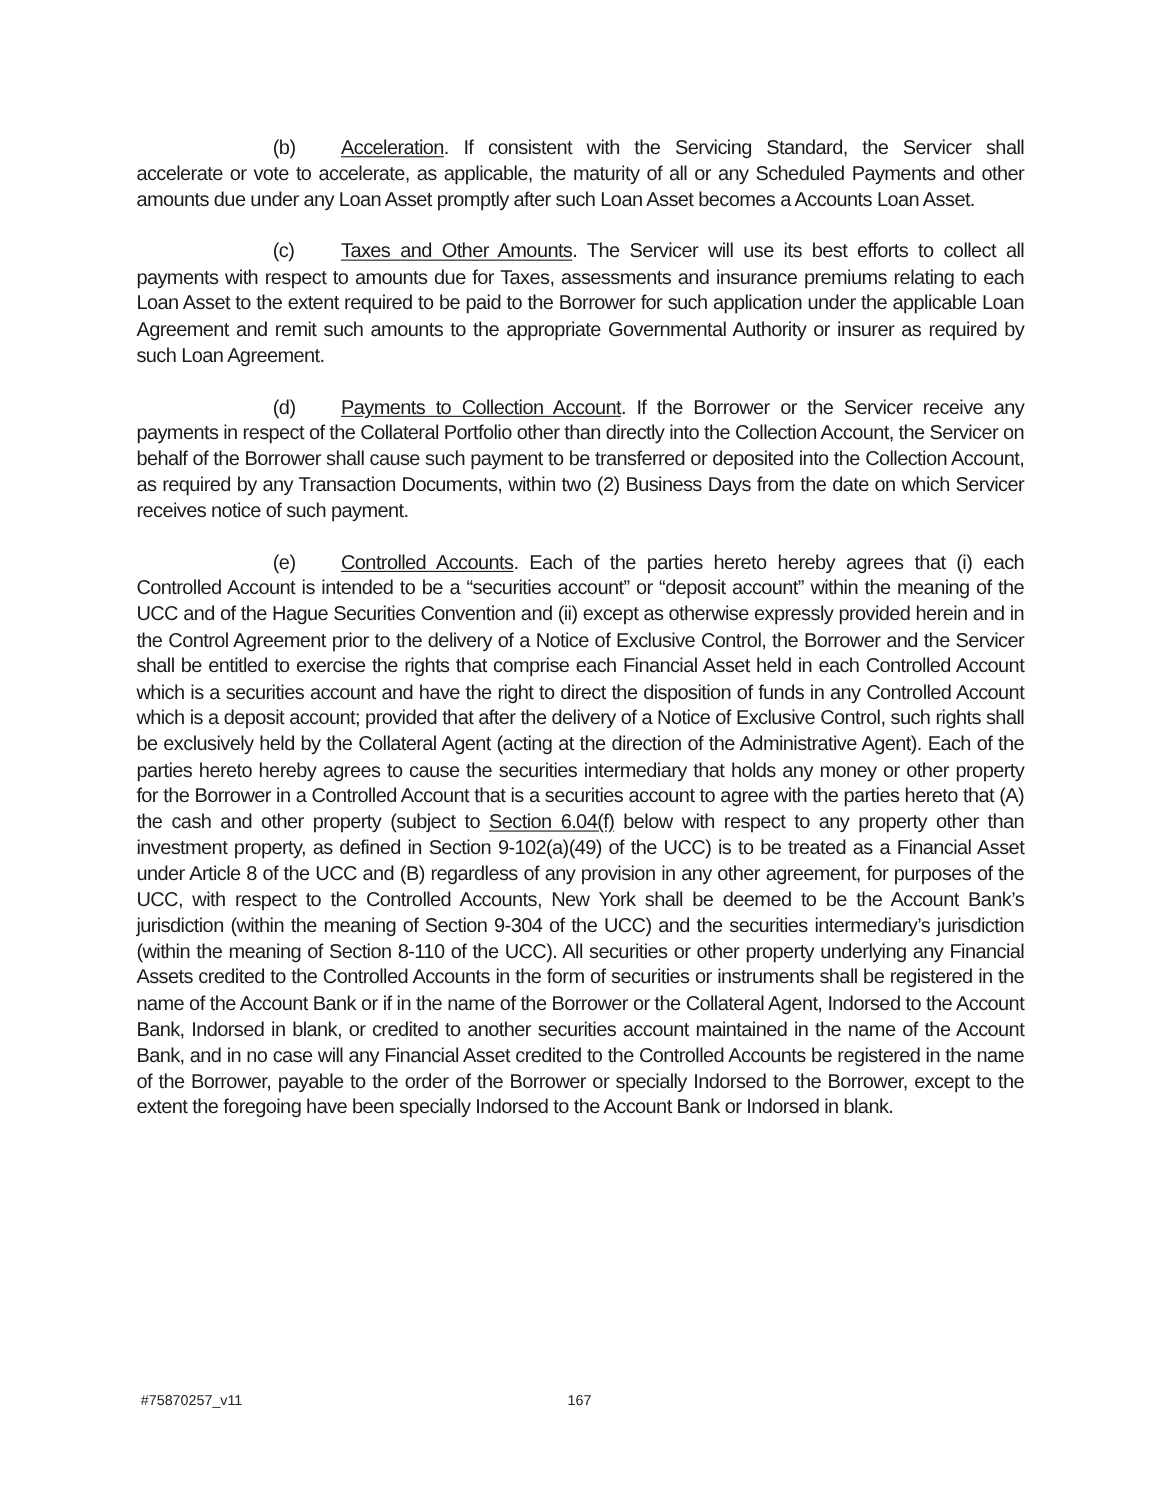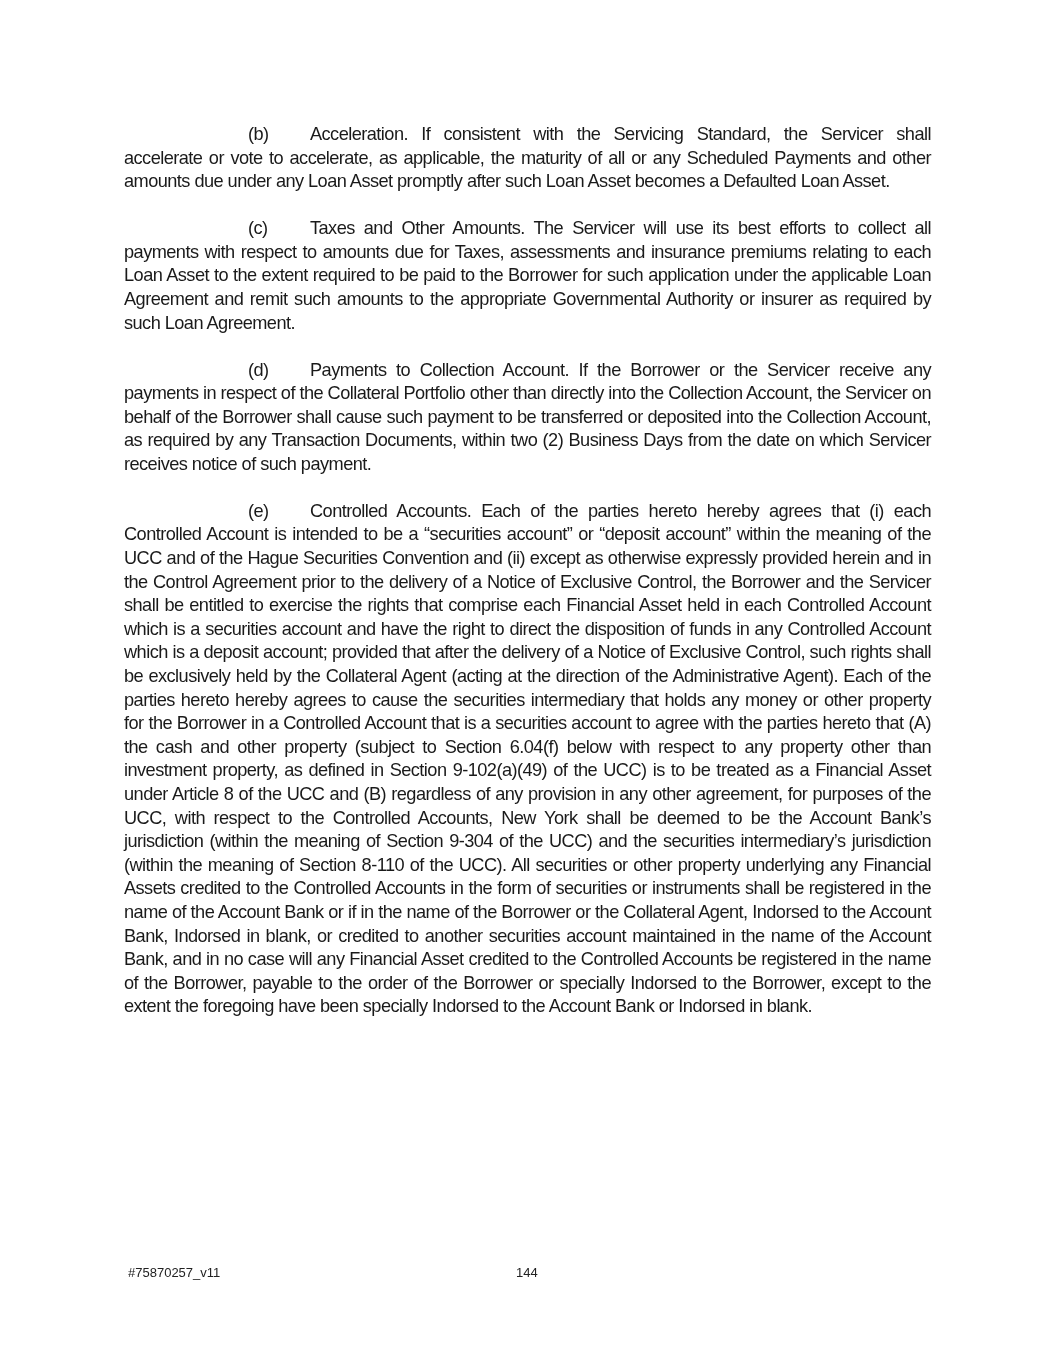--- a/index.html
+++ b/index.html
@@ -6,38 +6,38 @@
   body { width: 1055px; height: 1365px; position: relative; overflow: hidden; }
   .page {
     position: absolute; left: 124px; top: 123px; width: 807px;
     font-family: "Liberation Sans Narrow", "Liberation Sans", sans-serif;
     font-size: 18.2px; line-height: 23.6px; color: #1a1a1a;
     letter-spacing: -0.55px;
   }
   p { margin: 0 0 23.4px 0; text-align: justify; text-align-last: left; }
   .lead { display: inline-block; width: 124px; }
   .label { display: inline-block; width: 62px; }
-  .u { text-underline-offset: 2px; }
+  .u { text-decoration: underline; text-underline-offset: 2px; }
   .footer-id {
     position: absolute; left: 128px; top: 1265px;
     font-family: "Liberation Sans", sans-serif; font-size: 13px; color: #222;
   }
   .footer-page {
     position: absolute; left: 516px; top: 1265px;
     font-family: "Liberation Sans", sans-serif; font-size: 13px; color: #222;
   }
 </style>
 </head>
 <body>
 
 <div class="page">
 
-  <p><span class="lead"></span><span class="label">(b)</span><span class="u">Acceleration</span><span>.  If consistent with the Servicing Standard, the Servicer shall accelerate or vote to accelerate, as applicable, the maturity of all or any Scheduled Payments and other amounts due under any Loan Asset promptly after such Loan Asset becomes a Defaulted Loan Asset.</span></p>
+  <p><span class="lead"></span><span class="label">(b)</span><span class="u">Acceleration</span><span>.  If consistent with the Servicing Standard, the Servicer shall accelerate or vote to accelerate, as applicable, the maturity of all or any Scheduled Payments and other amounts due under any Loan Asset promptly after such Loan Asset becomes a Accounts Loan Asset.</span></p>
 
   <p><span class="lead"></span><span class="label">(c)</span><span class="u">Taxes and Other Amounts</span><span>.  The Servicer will use its best efforts to collect all payments with respect to amounts due for Taxes, assessments and insurance premiums relating to each Loan Asset to the extent required to be paid to the Borrower for such application under the applicable Loan Agreement and remit such amounts to the appropriate Governmental Authority or insurer as required by such Loan Agreement.</span></p>
 
   <p><span class="lead"></span><span class="label">(d)</span><span class="u">Payments to Collection Account</span><span>.  If the Borrower or the Servicer receive any payments in respect of the Collateral Portfolio other than directly into the Collection Account, the Servicer on behalf of the Borrower shall cause such payment to be transferred or deposited into the Collection Account, as required by any Transaction Documents, within two (2) Business Days from the date on which Servicer receives notice of such payment.</span></p>
 
   <p><span class="lead"></span><span class="label">(e)</span><span class="u">Controlled Accounts</span><span>.  Each of the parties hereto hereby agrees that (i) each Controlled Account is intended to be a “securities account” or “deposit account” within the meaning of the UCC and of the Hague Securities Convention and (ii) except as otherwise expressly provided herein and in the Control Agreement prior to the delivery of a Notice of Exclusive Control, the Borrower and the Servicer shall be entitled to exercise the rights that comprise each Financial Asset held in each Controlled Account which is a securities account and have the right to direct the disposition of funds in any Controlled Account which is a deposit account; provided that after the delivery of a Notice of Exclusive Control, such rights shall be exclusively held by the Collateral Agent (acting at the direction of the Administrative Agent).  Each of the parties hereto hereby agrees to cause the securities intermediary that holds any money or other property for the Borrower in a Controlled Account that is a securities account to agree with the parties hereto that (A) the cash and other property (subject to </span><span class="u">Section 6.04(f)</span><span> below with respect to any property other than investment property, as defined in Section 9-102(a)(49) of the UCC) is to be treated as a Financial Asset under Article 8 of the UCC and (B) regardless of any provision in any other agreement, for purposes of the UCC, with respect to the Controlled Accounts, New York shall be deemed to be the Account Bank’s jurisdiction (within the meaning of Section 9-304 of the UCC) and the securities intermediary’s jurisdiction (within the meaning of Section 8-110 of the UCC).  All securities or other property underlying any Financial Assets credited to the Controlled Accounts in the form of securities or instruments shall be registered in the name of the Account Bank or if in the name of the Borrower or the Collateral Agent, Indorsed to the Account Bank, Indorsed in blank, or credited to another securities account maintained in the name of the Account Bank, and in no case will any Financial Asset credited to the Controlled Accounts be registered in the name of the Borrower, payable to the order of the Borrower or specially Indorsed to the Borrower, except to the extent the foregoing have been specially Indorsed to the Account Bank or Indorsed in blank.</span></p>
 </div>
 
 <div class="footer-id">#75870257_v11</div>
-<div class="footer-page">144</div>
+<div class="footer-page">167</div>
 
 </body></html>

